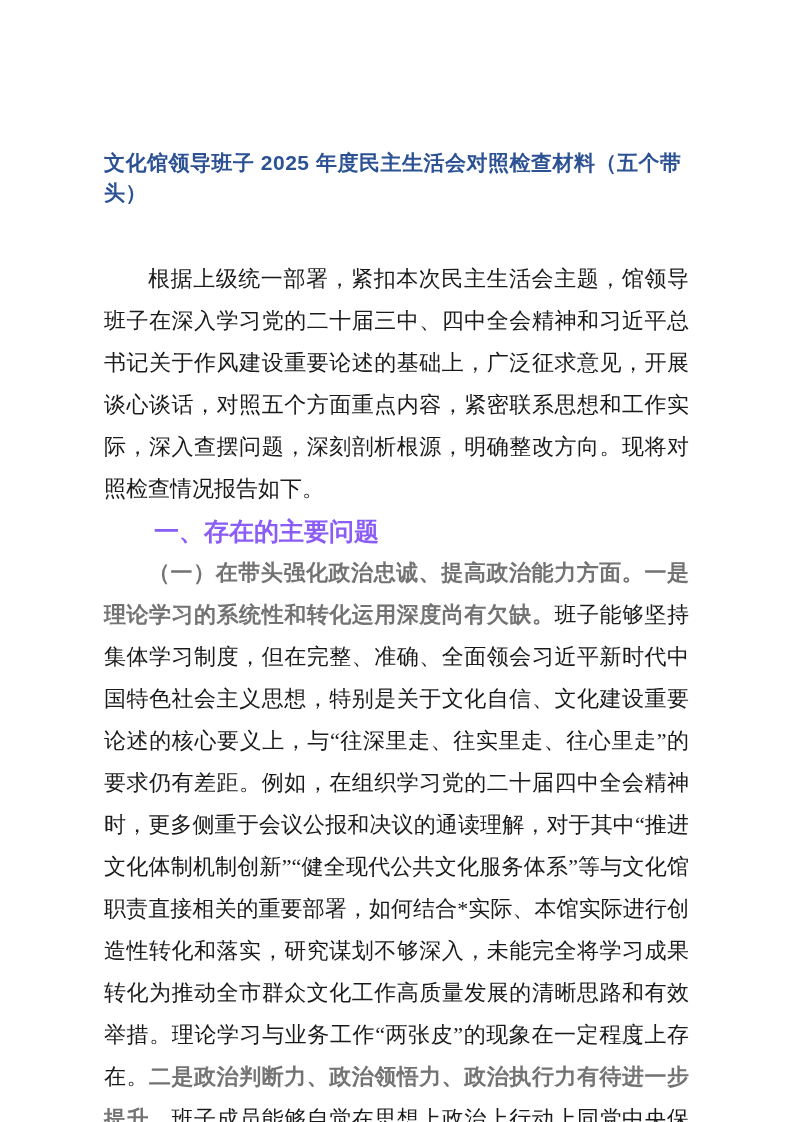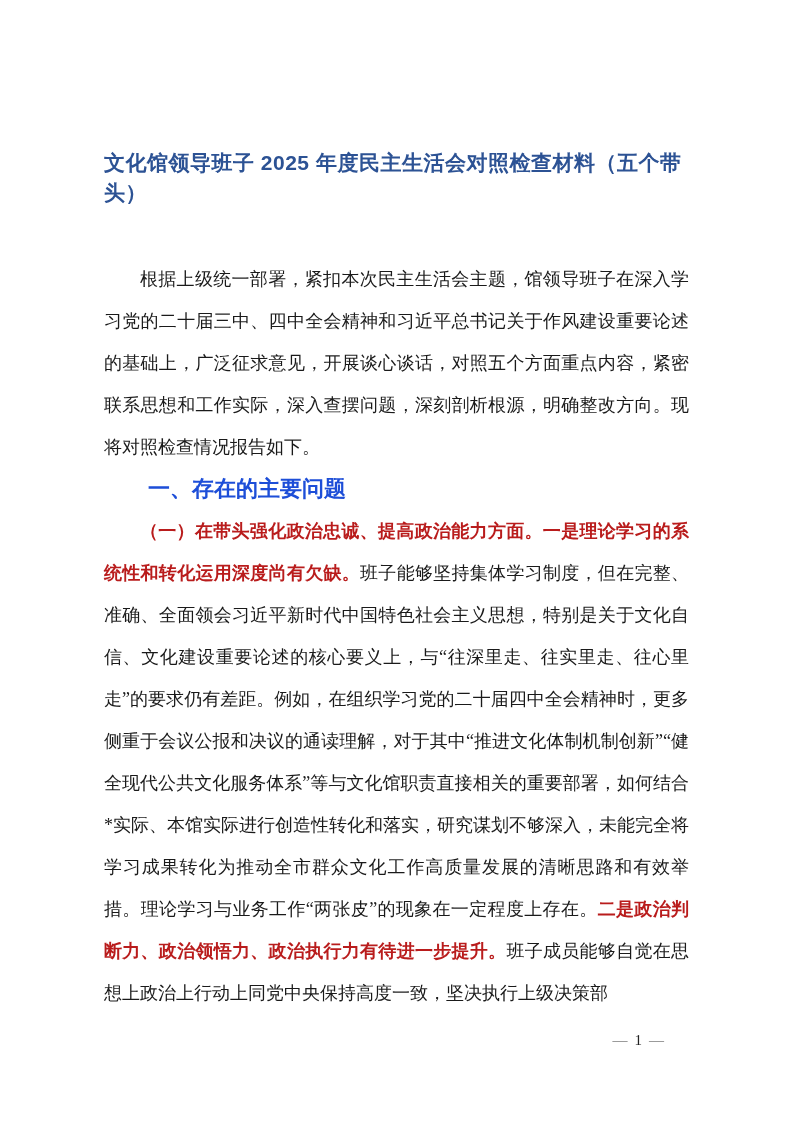--- a/index.html
+++ b/index.html
@@ -29,39 +29,39 @@
     line-height: 30px;
     text-align: left;
     color: #2C5294;
     letter-spacing: 0.5px;
   }
   .body-text {
     margin-top: 50px;
   }
   .para {
     margin: 0;
-    font-size: 18px;
+    font-size: 22px;
     line-height: 42px;
     color: #1a1a1a;
     text-align: justify;
     text-indent: 2em;
     word-break: break-all;
   }
   .sec-heading {
     margin: 0;
     font-family: "Liberation Sans", sans-serif;
     font-weight: 700;
-    font-size: 22px;
+    font-size: 25px;
     line-height: 42px;
-    color: #1d4ed8;
+    color: #8b5cf6;
     text-indent: 2em;
   }
   .bold-run {
     font-weight: 700;
-    color: #b91c1c;
+    color: #737373;
   }
   .footer {
     position: absolute;
     top: 1030px;
     right: 122px;
     font-size: 15px;
     line-height: 20px;
     color: #000000;
     font-family: "Liberation Serif", serif;
   }

